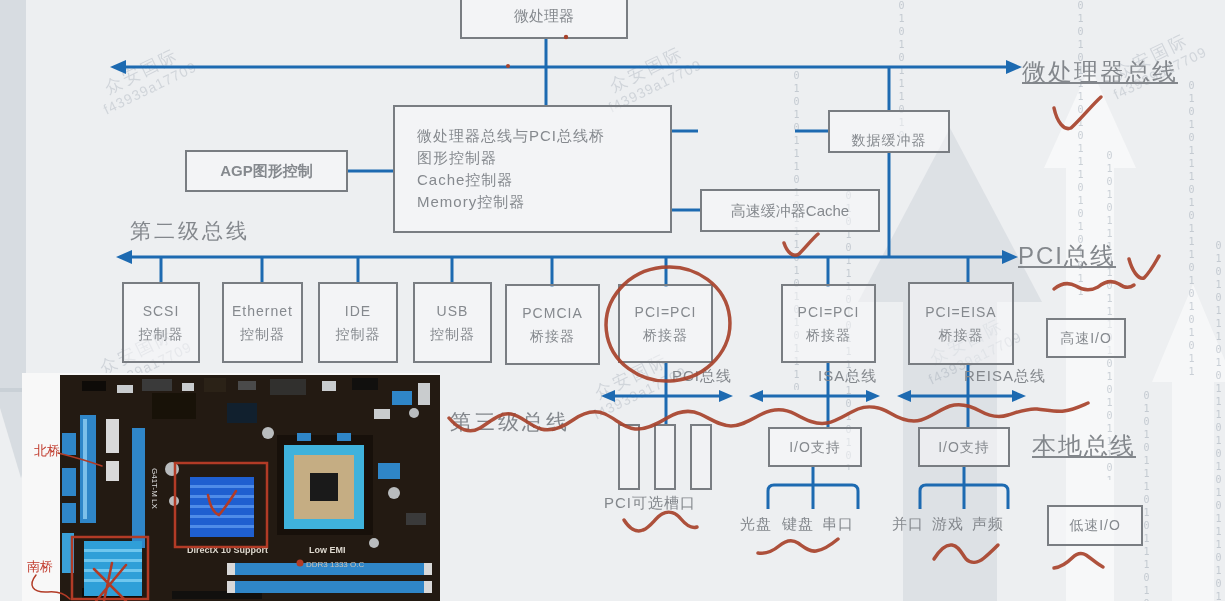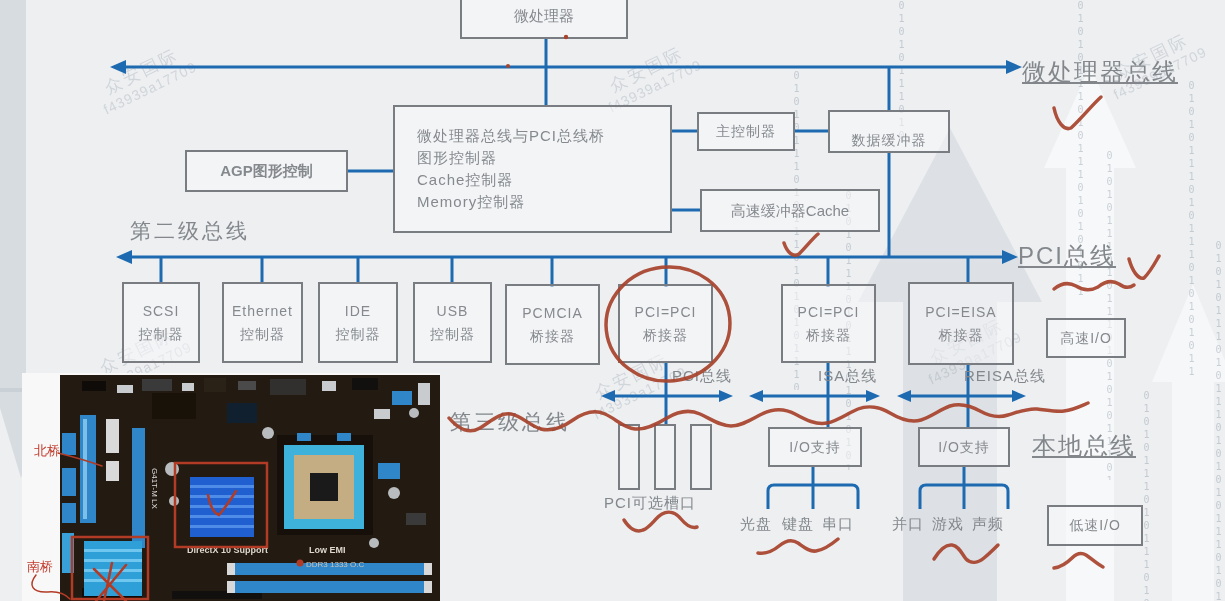--- a/index.html
+++ b/index.html
@@ -126,23 +126,20 @@
   <div class="box bigbox" style="left:393px;top:105px;width:279px;height:128px;">
     <span>微处理器总线与PCI总线桥</span>
     <span>图形控制器</span>
     <span>Cache控制器</span>
     <span>Memory控制器</span>
   </div>
 
   <div class="box f15" style="left:185px;top:150px;width:163px;height:42px;font-weight:bold;">
       <span>AGP图形控制</span>
     </div>
-  <div class="box f14" style="left:697px;top:112px;width:98px;height:39px;">
-      <span>主控制器</span>
-    </div>
   <div class="box f14" style="left:828px;top:110px;width:122px;height:43px;justify-content:flex-end;">
       <span>数据缓冲器</span>
     </div>
   <div class="box f15" style="left:700px;top:189px;width:180px;height:43px;">
       <span>高速缓冲器Cache</span>
     </div>
 
   <div class="box f14" style="left:122px;top:282px;width:78px;height:81px;">
       <span>SCSI</span>
       <span>控制器</span>

